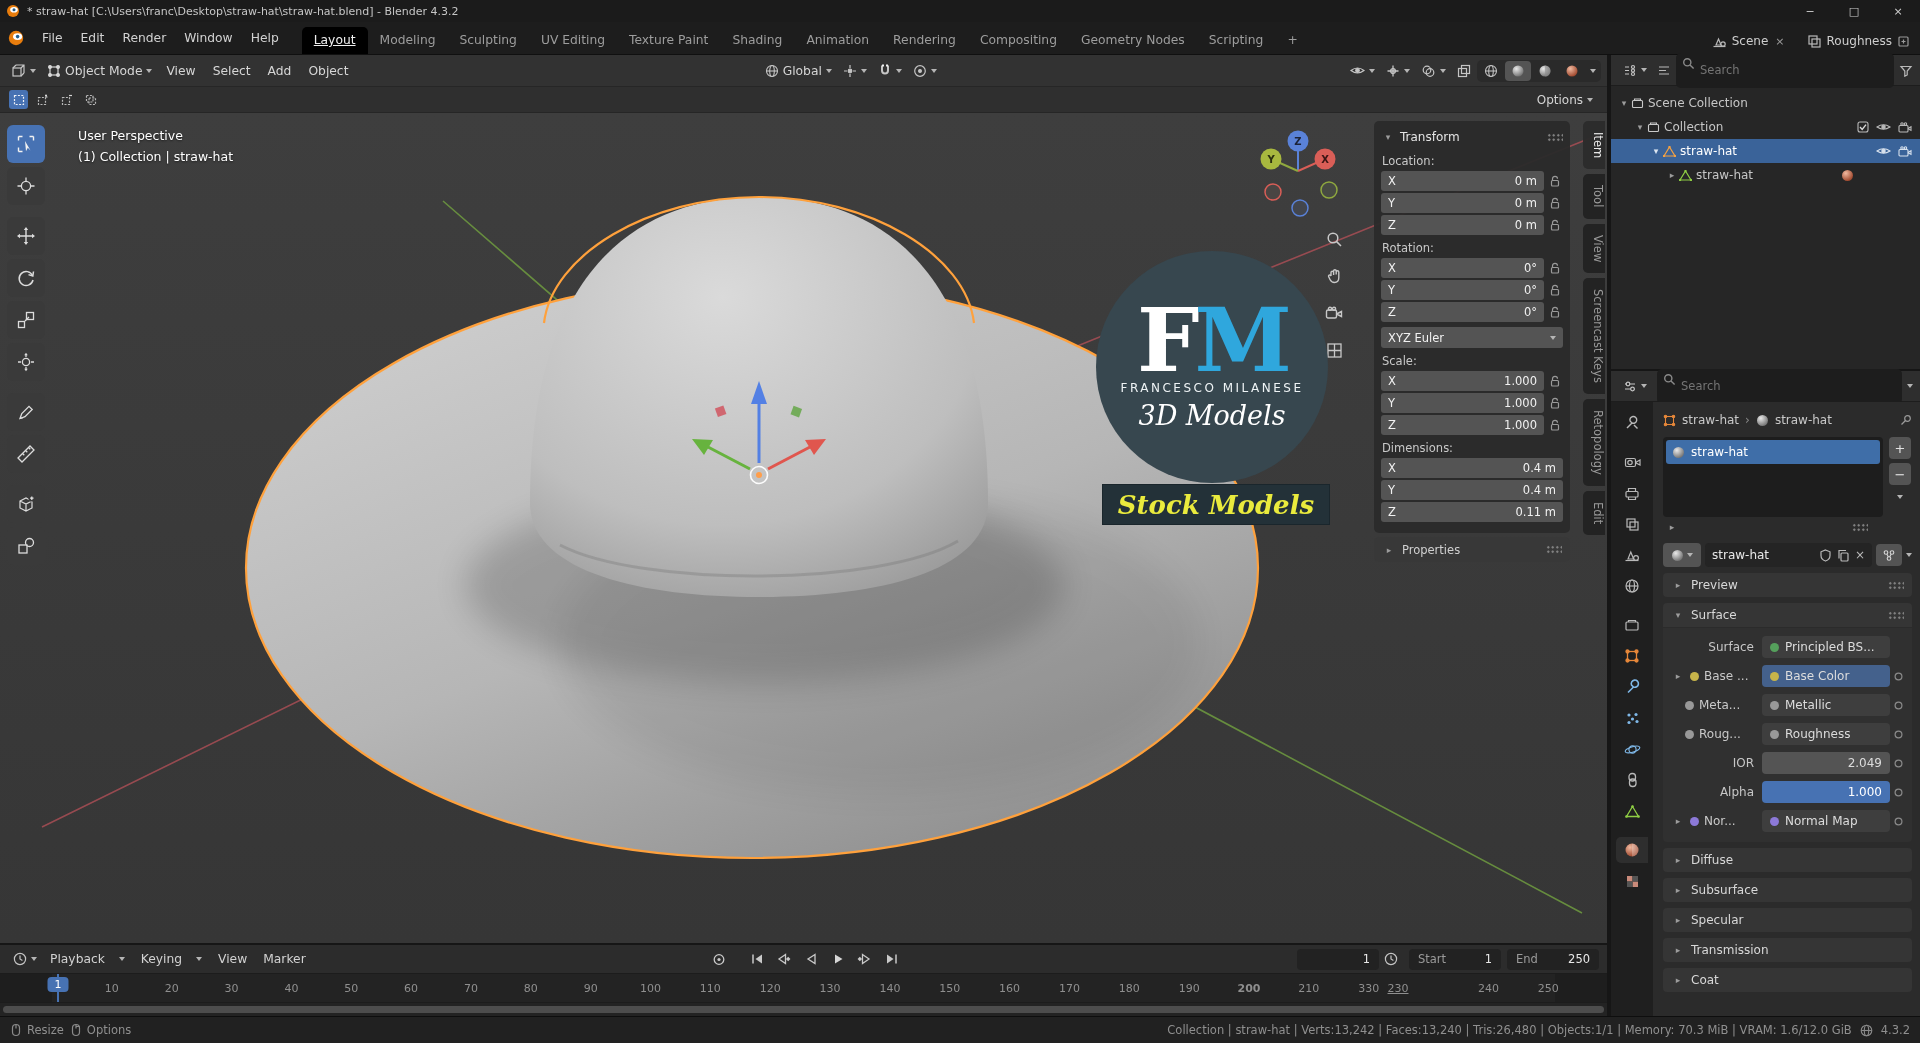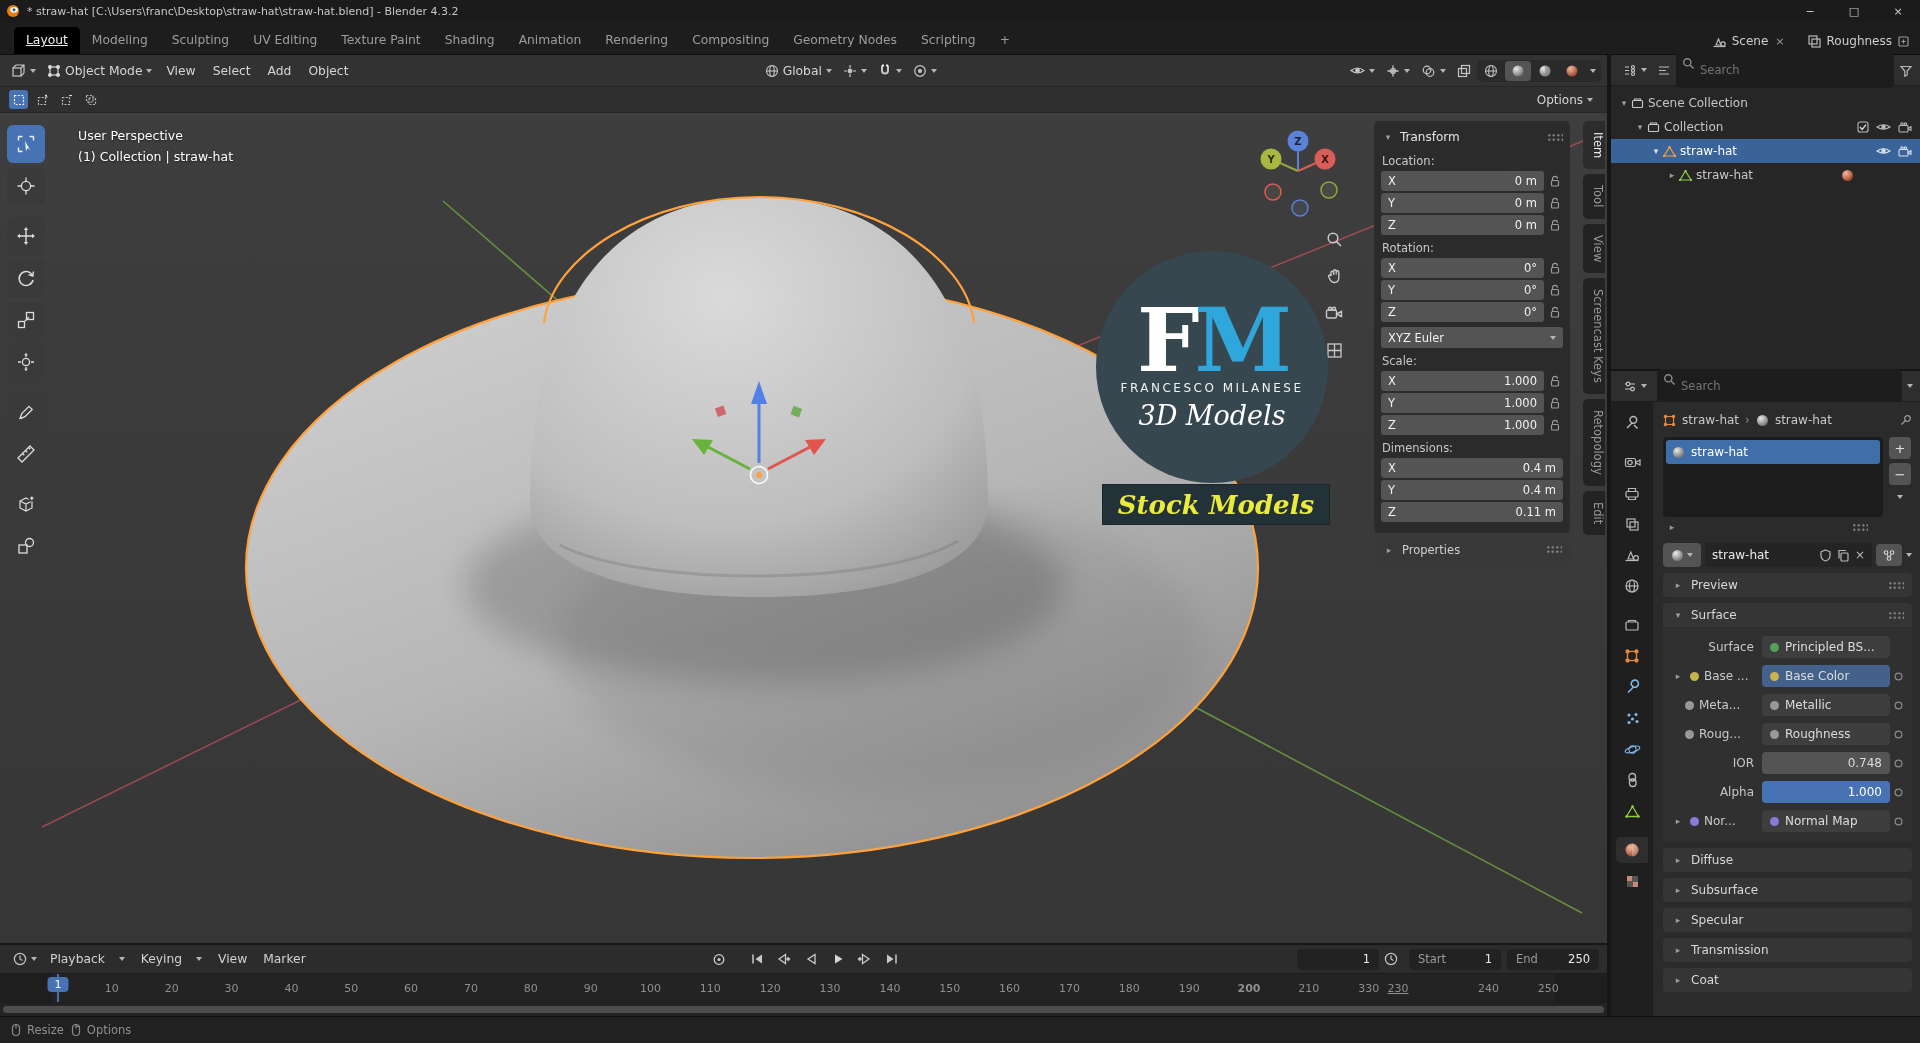--- a/index.html
+++ b/index.html
@@ -195,20 +195,34 @@
     </span>
     <span>* straw-hat [C:\Users\franc\Desktop\straw-hat\straw-hat.blend] - Blender 4.3.2</span>
     <div class="wctrl">
       <div class="wbtn">─</div>
       <div class="wbtn">□</div>
       <div class="wbtn">×</div>
     </div>
   </div>
 
   <div class="topbar">
+    <div class="tbmenus">
+      <span class="ic" style="padding:0 7px">
+        <svg width="19" height="16">
+            <circle cx="9" cy="8" r="7.2" fill="#e87d0d"></circle>
+            <ellipse cx="10.6" cy="6.6" rx="4.6" ry="3.4" fill="#fff"></ellipse>
+            <circle cx="10.6" cy="6.6" r="1.8" fill="#235e8c"></circle>
+          </svg>
+      </span>
+      <span class="menu">File</span>
+      <span class="menu">Edit</span>
+      <span class="menu">Render</span>
+      <span class="menu">Window</span>
+      <span class="menu">Help</span>
+    </div>
     <div class="wstabs">
       <span class="wstab active">Layout</span>
       <span class="wstab">Modeling</span>
       <span class="wstab">Sculpting</span>
       <span class="wstab">UV Editing</span>
       <span class="wstab">Texture Paint</span>
       <span class="wstab">Shading</span>
       <span class="wstab">Animation</span>
       <span class="wstab">Rendering</span>
       <span class="wstab">Compositing</span>
@@ -1226,21 +1240,21 @@
               </span>
             <span class="deco">
                 <svg width="9" height="9">
                   <circle cx="4.5" cy="4.5" r="3.4" fill="none" stroke="#8a8a8a" stroke-width="1.2"></circle>
                 </svg>
               </span>
           </div>
           <div class="srow">
             <span class="slabelR">IOR</span>
             <span class="vbtn gray">
-                <span>0.748</span>
+                <span>2.049</span>
               </span>
             <span class="deco">
                 <svg width="9" height="9">
                   <circle cx="4.5" cy="4.5" r="3.4" fill="none" stroke="#8a8a8a" stroke-width="1.2"></circle>
                 </svg>
               </span>
           </div>
           <div class="srow">
             <span class="slabelR">Alpha</span>
             <span class="vbtn slider">
@@ -1302,14 +1316,25 @@
         </svg>
       <span>Resize</span>
     </span>
     <span class="sbitem">
       <svg width="12" height="14" fill="none" stroke="#8a8a8a" stroke-width="1.2">
           <rect x="2.5" y="1.5" width="7" height="11" rx="3.5"></rect>
           <path d="M6,1.5 v4 M6,3.5 h3.5"></path>
         </svg>
       <span>Options</span>
     </span>
+    <span class="sright">
+      <span>Collection | straw-hat | Verts:13,242 | Faces:13,240 | Tris:26,480 | Objects:1/1 | Memory: 70.3 MiB | VRAM: 1.6/12.0 GiB</span>
+      <span class="ic">
+        <svg width="13" height="13" fill="none" stroke="#8a8a8a" stroke-width="1.1">
+            <circle cx="6.5" cy="6.5" r="5.3"></circle>
+            <ellipse cx="6.5" cy="6.5" rx="2.2" ry="5.3"></ellipse>
+            <path d="M1.2,6.5 h10.6"></path>
+          </svg>
+      </span>
+      <span>4.3.2</span>
+    </span>
   </div>
 </div>
 
 </body></html>

